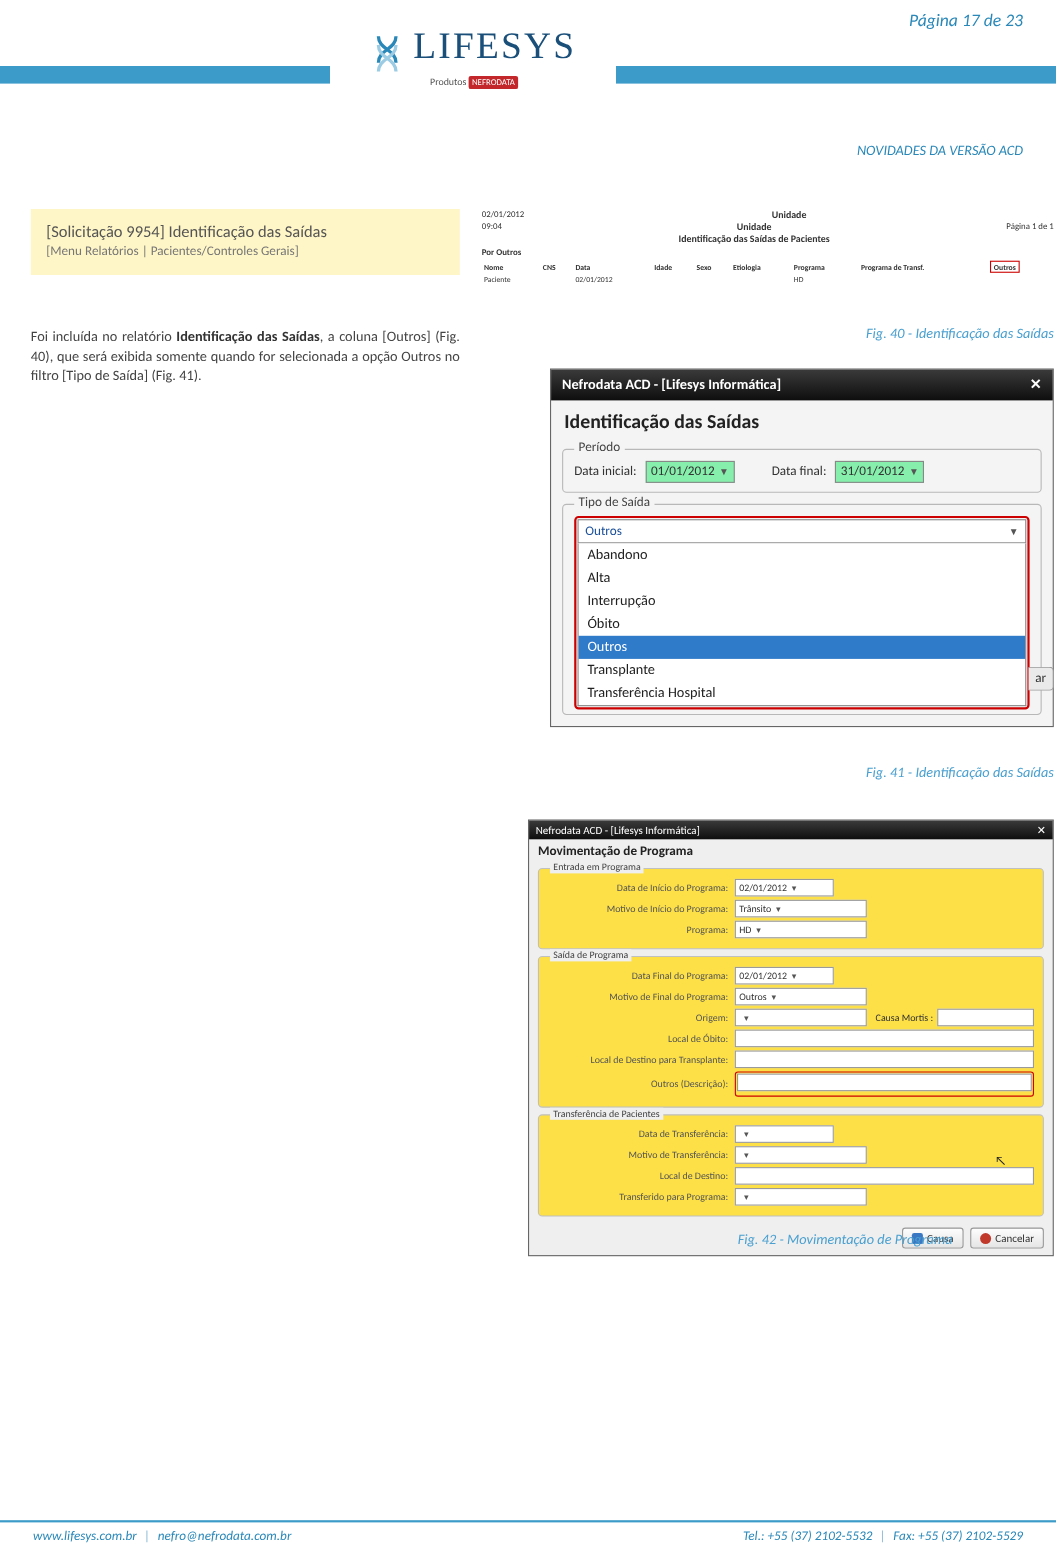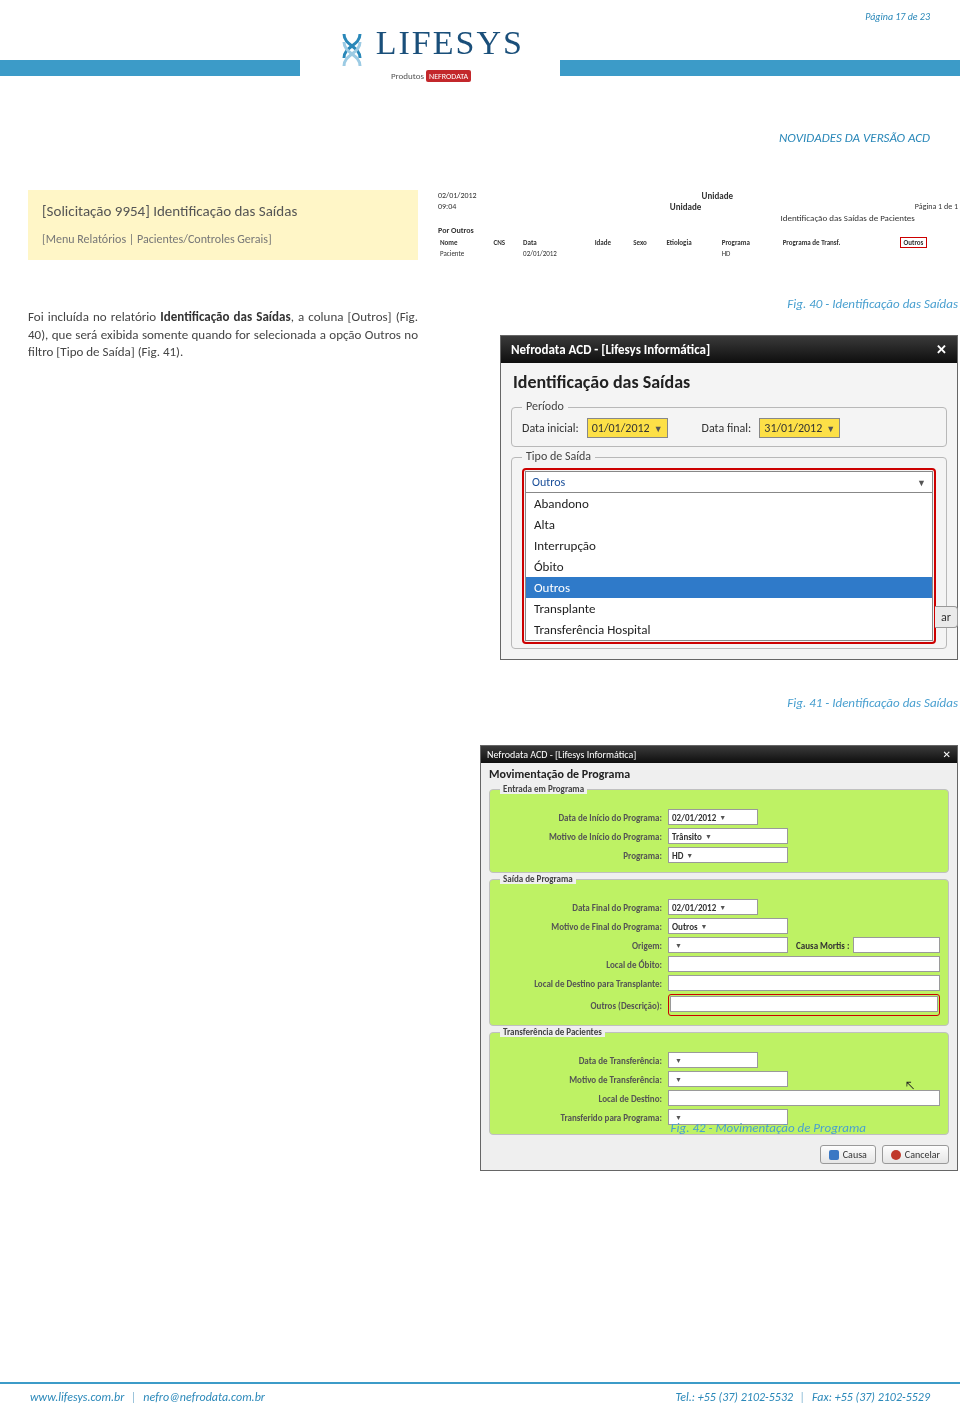--- a/index.html
+++ b/index.html
@@ -15,21 +15,21 @@
   .header {
     position: relative;
     height: 160px;
   }
   .page-number {
     position: absolute;
     top: 10px;
     right: 30px;
     color: #2a88b9;
     font-style: italic;
-    font-size: 10px;
+    font-size: 16px;
   }
   .blue-bar-left {
     position: absolute;
     top: 60px; left: 0;
     width: 300px; height: 16px;
     background: #3c9bc8;
   }
   .blue-bar-right {
     position: absolute;
     top: 60px; right: 0;
@@ -80,21 +80,21 @@
     padding: 12px 12px 14px 14px;
     font-size: 14px;
     color: #555;
   }
   .yellow-block .title {
     font-size: 15px;
   }
   .yellow-block .menu {
     font-size: 12px;
     color: #777;
-    margin-top: 12px;
+    margin-top: 2px;
   }
   .body-text {
     width: 390px;
     font-size: 13px;
     line-height: 1.35;
     color: #444;
     margin-top: 18px;
     text-align: justify;
   }
   .body-text p { margin-bottom: 12px; margin-top: 48px; }
@@ -156,21 +156,21 @@
     margin:4px 10px 10px 10px; padding:10px 10px 8px 10px;
     background:#f4f4f4;
     position:relative;
   }
   .fig41 .groupbox .legend {
     position:absolute; top:-9px; left:10px;
     background:#f4f4f4; padding:0 4px; font-size:12px; color:#444;
   }
   .fig41 .periodo-row { display:flex; align-items:center; gap:8px; }
   .fig41 .dateinput {
-    background:#fde047; border:1px solid #888; padding:2px 4px;
+    background:#86efac; border:1px solid #888; padding:2px 4px;
     display:inline-flex; align-items:center; gap:4px; font-size:12px;
   }
   .fig41 .dateinput .arrow { font-size:9px; color:#555;}
   .fig41 .redbox { border:2px solid #c00; border-radius:4px; padding:1px;}
   .fig41 .combo {
     background:#fff; border:1px solid #888;
     padding:3px 6px; display:flex; justify-content:space-between;
     align-items:center; font-size:12px;
     color:#1a4f9a;
   }
@@ -204,24 +204,23 @@
     background: linear-gradient(#3a3a3a,#0e0e0e);
     color:#fff; font-size:10px;
     padding:2px 6px;
     display:flex; justify-content:space-between; align-items:center;
   }
   .fig42 .area-title {
     font-weight:bold; font-size:12px; padding:4px 8px 6px 8px; color:#222;
   }
   .fig42 .groupbox {
     border:1px solid #c0c0c0; border-radius:4px;
-    margin:2px 8px 6px 8px; padding:16px 8px 6px 8px;
-    background:#bef264;
+    margin:2px 8px 6px 8px; padding:6px 8px 6px 8px;
+    background:#fde047;
     position:relative;
-    font-weight:bold;
   }
   .fig42 .groupbox .legend {
     position:absolute; top:-7px; left:10px;
     background:#efefef; padding:0 3px; font-size:9px; color:#444;
   }
   .fig42 .form-row {
     display:flex; align-items:center; margin:3px 0;
   }
   .fig42 .form-row label {
     width:170px; text-align:right; padding-right:6px; color:#555;
@@ -309,21 +308,21 @@
     <div>02/01/2012</div>
     <div class="mid">
       <div>Unidade</div>
     </div>
     <div></div>
   </div>
   <div class="rpt-hdr">
     <div>09:04</div>
     <div class="mid">
       <div>Unidade</div>
-      <div style="font-weight:normal;text-align:right;">Identificação das Saídas de Pacientes</div>
+      <div style="font-weight:bold;">Identificação das Saídas de Pacientes</div>
     </div>
     <div>Página 1 de 1</div>
   </div>
   <div style="margin-top:2px;font-weight:bold;">Por Outros</div>
   <table>
     <tbody>
         <tr>
       <th>Nome</th>
       <th>CNS</th>
       <th>Data</th>

